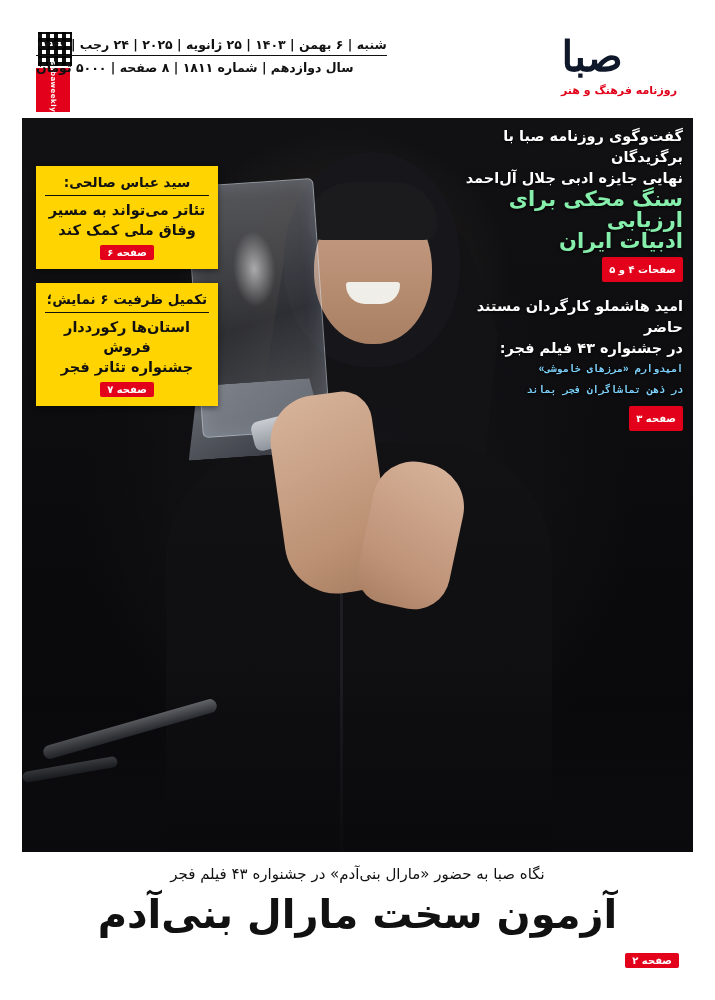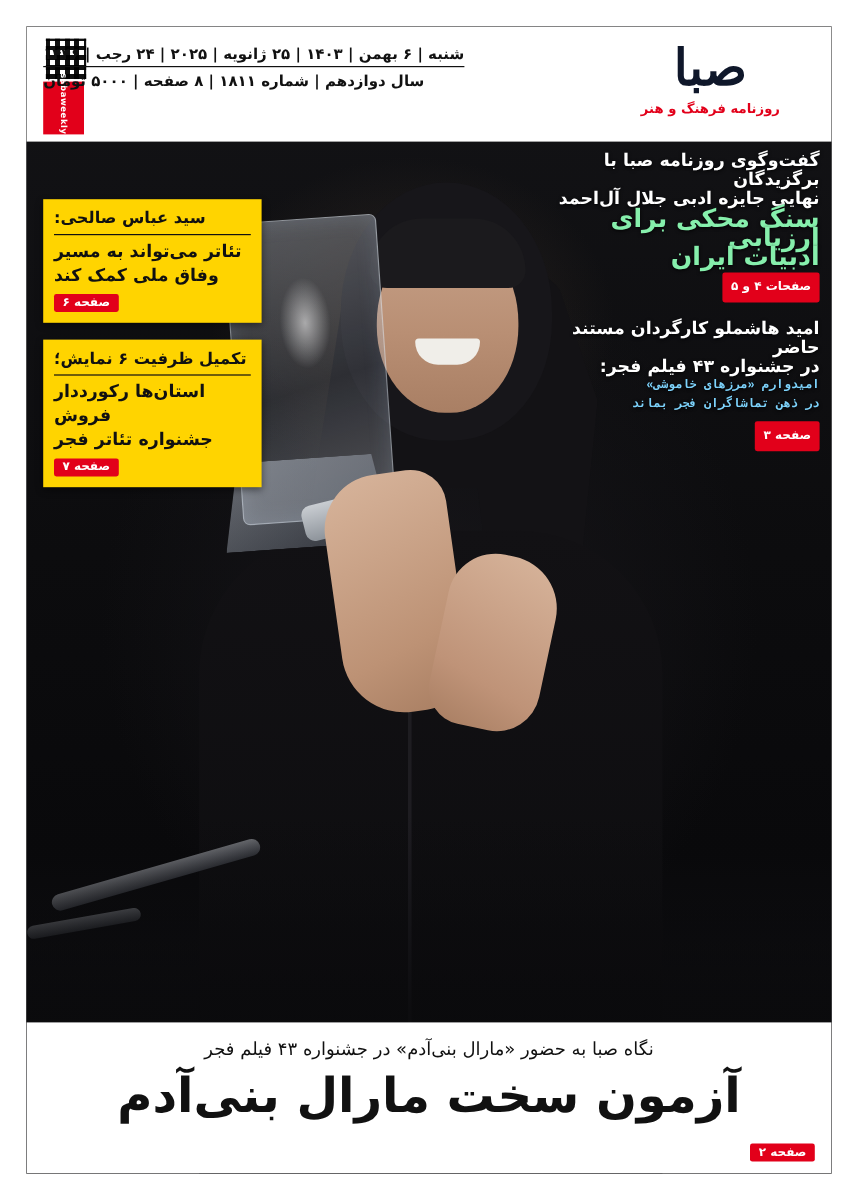--- a/index.html
+++ b/index.html
@@ -123,21 +123,21 @@
   .logo-wrap{
     position:absolute;right:16px;top:4px;width:170px;height:92px;
     text-align:center;
   }
   .logo-text{
     font-family:Liberation Sans, sans-serif;
     font-size:42px;font-weight:bold;color:#0f172a;line-height:62px;
     letter-spacing:-2px;direction:rtl;
   }
   .logo-sub{
-    font-size:11px;color:#e2001a;font-weight:bold;margin-top:-4px;direction:rtl;
+    font-size:11px;color:#e2001a;font-weight:bold;margin-top:-4px;direction:rtl;text-align:right;
   }
   .dateline{
     position:absolute;left:14px;top:12px;width:440px;
     direction:rtl;text-align:left;
   }
   .dateline .row1{
     font-size:12.5px;font-weight:bold;color:#111;line-height:18px;
     border-bottom:1px solid #111;padding-bottom:1px;display:inline-block;
   }
   .dateline .row2{
@@ -156,38 +156,38 @@
     writing-mode:vertical-rl;text-align:center;line-height:34px;
     letter-spacing:.5px;
   }
 
   
   .teasers-right{
     position:absolute;right:10px;top:104px;width:230px;direction:rtl;text-align:right;
   }
   .teaser{ margin-bottom:14px; }
   .t-line{
-    font-size:14.5px;font-weight:bold;color:#ffffff;line-height:16px;
+    font-size:14.5px;font-weight:bold;color:#ffffff;line-height:21px;
     text-shadow:0 1px 3px rgba(0,0,0,.9);
   }
   .t-line.hl{
     color:#86efac;font-size:21px;
   }
   .t-line.hl2{
     color:#7dd3fc;font-size:10px;font-family:Liberation Mono, monospace;
   }
   .t-page{
     display:inline-block;margin-top:5px;
     background:#e2001a;color:#fff;font-size:10px;font-weight:bold;
     padding:7px 7px;border-radius:2px;
   }
 
   
   .teasers-left{
-    position:absolute;left:14px;top:144px;width:182px;direction:rtl;text-align:left;
+    position:absolute;left:14px;top:144px;width:182px;direction:rtl;text-align:center;
   }
   .ybox{
     background:#ffd400;color:#111;padding:7px 9px 9px 9px;margin-bottom:14px;
     box-shadow:0 2px 6px rgba(0,0,0,.45);
   }
   .y-head{
     font-size:13.5px;font-weight:bold;line-height:19px;border-bottom:1.5px solid #111;
     padding-bottom:3px;margin-bottom:4px;
   }
   .y-line{ font-size:14.5px;font-weight:bold;line-height:20px; }

